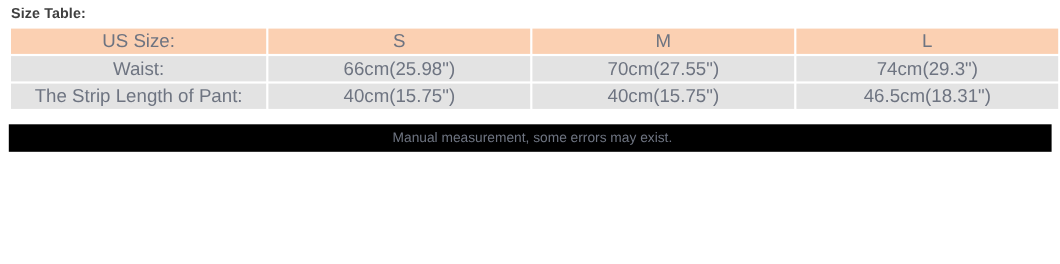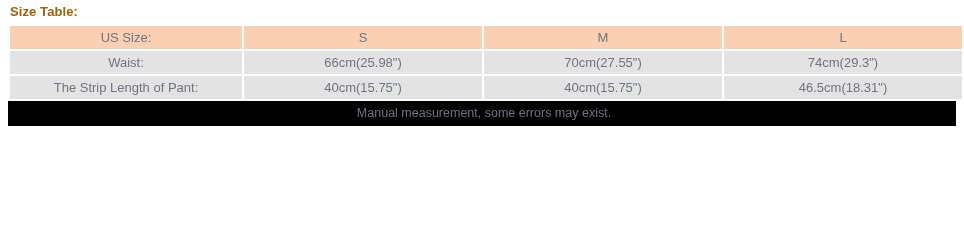--- a/index.html
+++ b/index.html
@@ -16,33 +16,33 @@
   }
   #size-table-wrapper {
     position: relative;
     width: 964px;
     height: 210px;
     box-sizing: border-box;
   }
   .page-title {
     font-size: 13px;
     font-weight: bold;
-    color: #a16207;
+    color: #404040;
     margin: 0;
     padding: 4px 0 4px 10px;
     line-height: 16px;
     letter-spacing: 0.1px;
   }
   table.size-table {
     border-collapse: separate;
     border-spacing: 2px 2px;
     width: 948px;
-    margin: 0 0 0 8px;
+    margin: 0 0 12px 8px;
     table-layout: fixed;
-    font-size: 13px;
+    font-size: 17px;
   }
   table.size-table td {
     height: 23px;
     padding: 0 4px;
     text-align: center;
     vertical-align: middle;
     color: #6e7481;
     background: #e3e3e3;
     font-weight: normal;
     white-space: nowrap;

